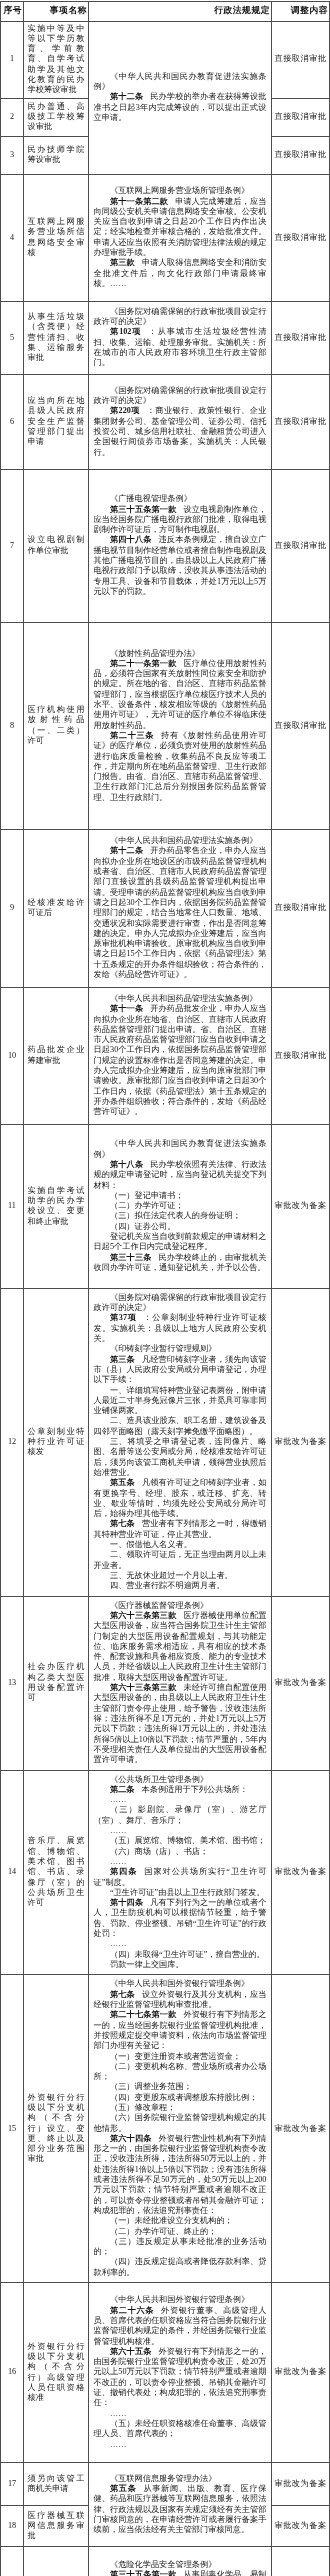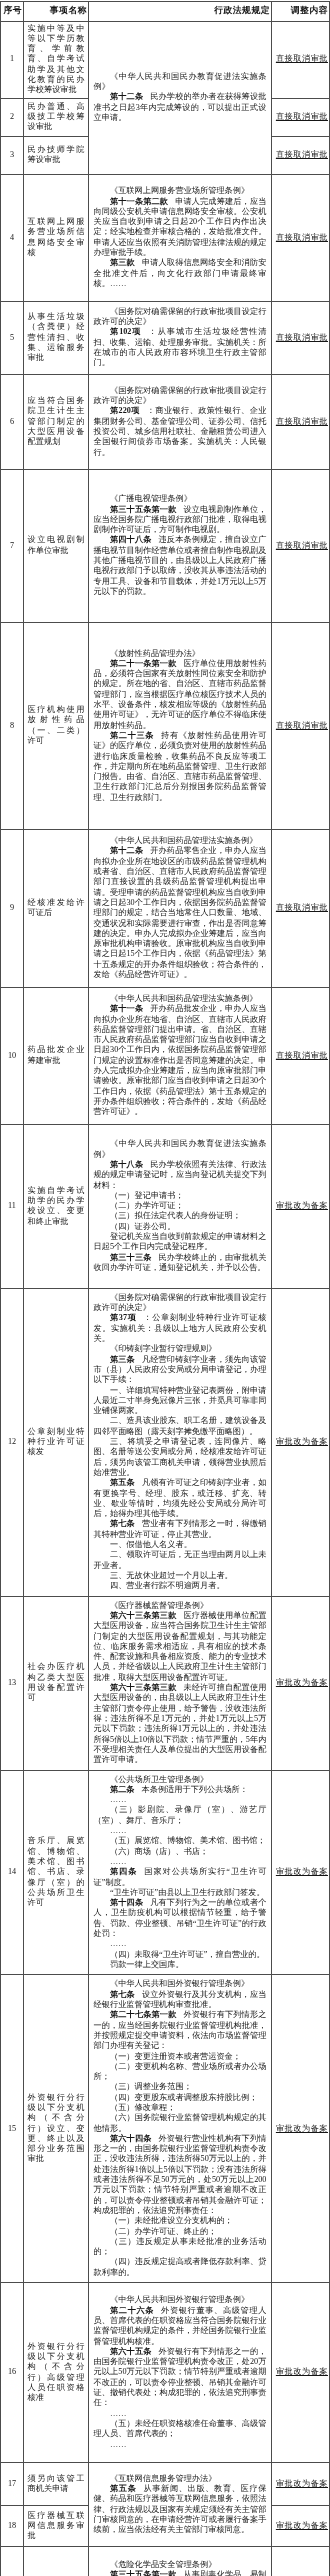--- a/index.html
+++ b/index.html
@@ -7,21 +7,21 @@
   .wrap{padding:0.5px 0;}
   table{border-collapse:collapse;table-layout:fixed;margin:0 auto;width:328px;}
   th,td{border:0.5px solid #4c4c4c;vertical-align:middle;overflow:hidden;}
   th{font-size:8.8px;font-weight:700;height:17px;text-align:right;letter-spacing:0.5px;}
   td{font-size:8.2px;line-height:10.3px;}
   td.idx{text-align:center;padding:1px 0.5px;}
   td.name{padding:2.1px 3.6px;text-align:justify;text-justify:inter-ideograph;}
   td.reg{padding:4.1px 4.6px;font-family:Liberation Serif, serif;}
   td.reg p{margin:0;text-indent:2em;text-align:justify;text-justify:inter-ideograph;}
   td.reg b{font-weight:700;margin-right:.85em;}
-  td.adj{text-align:right;padding:1px 1px;letter-spacing:0.5px;text-decoration:underline;}
+  td.adj{text-align:center;padding:1px 1px;letter-spacing:0.5px;}
 </style>
 </head>
 <body>
 
 <div class="wrap">
   <table>
     <colgroup>
       <col style="width:23px">
       <col style="width:65px">
       <col style="width:183px">
@@ -69,21 +69,21 @@
           <td class="idx">5</td>
           <td class="name">从事生活垃圾（含粪便）经营性清扫、收集、运输服务审批</td>
           <td class="reg">
             <p>《国务院对确需保留的行政审批项目设定行政许可的决定》</p>
             <p><b>第102项</b>：从事城市生活垃圾经营性清扫、收集、运输、处理服务审批。实施机关：所在城市的市人民政府市容环境卫生行政主管部门。</p>
           </td>
           <td class="adj">直接取消审批</td>
         </tr>
         <tr style="height: 95px;">
           <td class="idx">6</td>
-          <td class="name">应当符合国务院卫生计生主管部门制定的大型医用设备配置规划</td>
+          <td class="name">应当向所在地县级人民政府安全生产监督管理部门提出申请</td>
           <td class="reg">
             <p>《国务院对确需保留的行政审批项目设定行政许可的决定》</p>
             <p><b>第220项</b>：商业银行、政策性银行、企业集团财务公司、基金管理公司、证券公司、信托投资公司、城乡信用社联社、金融租赁公司进入全国银行间债券市场备案。实施机关：人民银行。</p>
           </td>
           <td class="adj">直接取消审批</td>
         </tr>
         <tr style="height: 153px;">
           <td class="idx">7</td>
           <td class="name">设立电视剧制作单位审批</td>
           <td class="reg">

